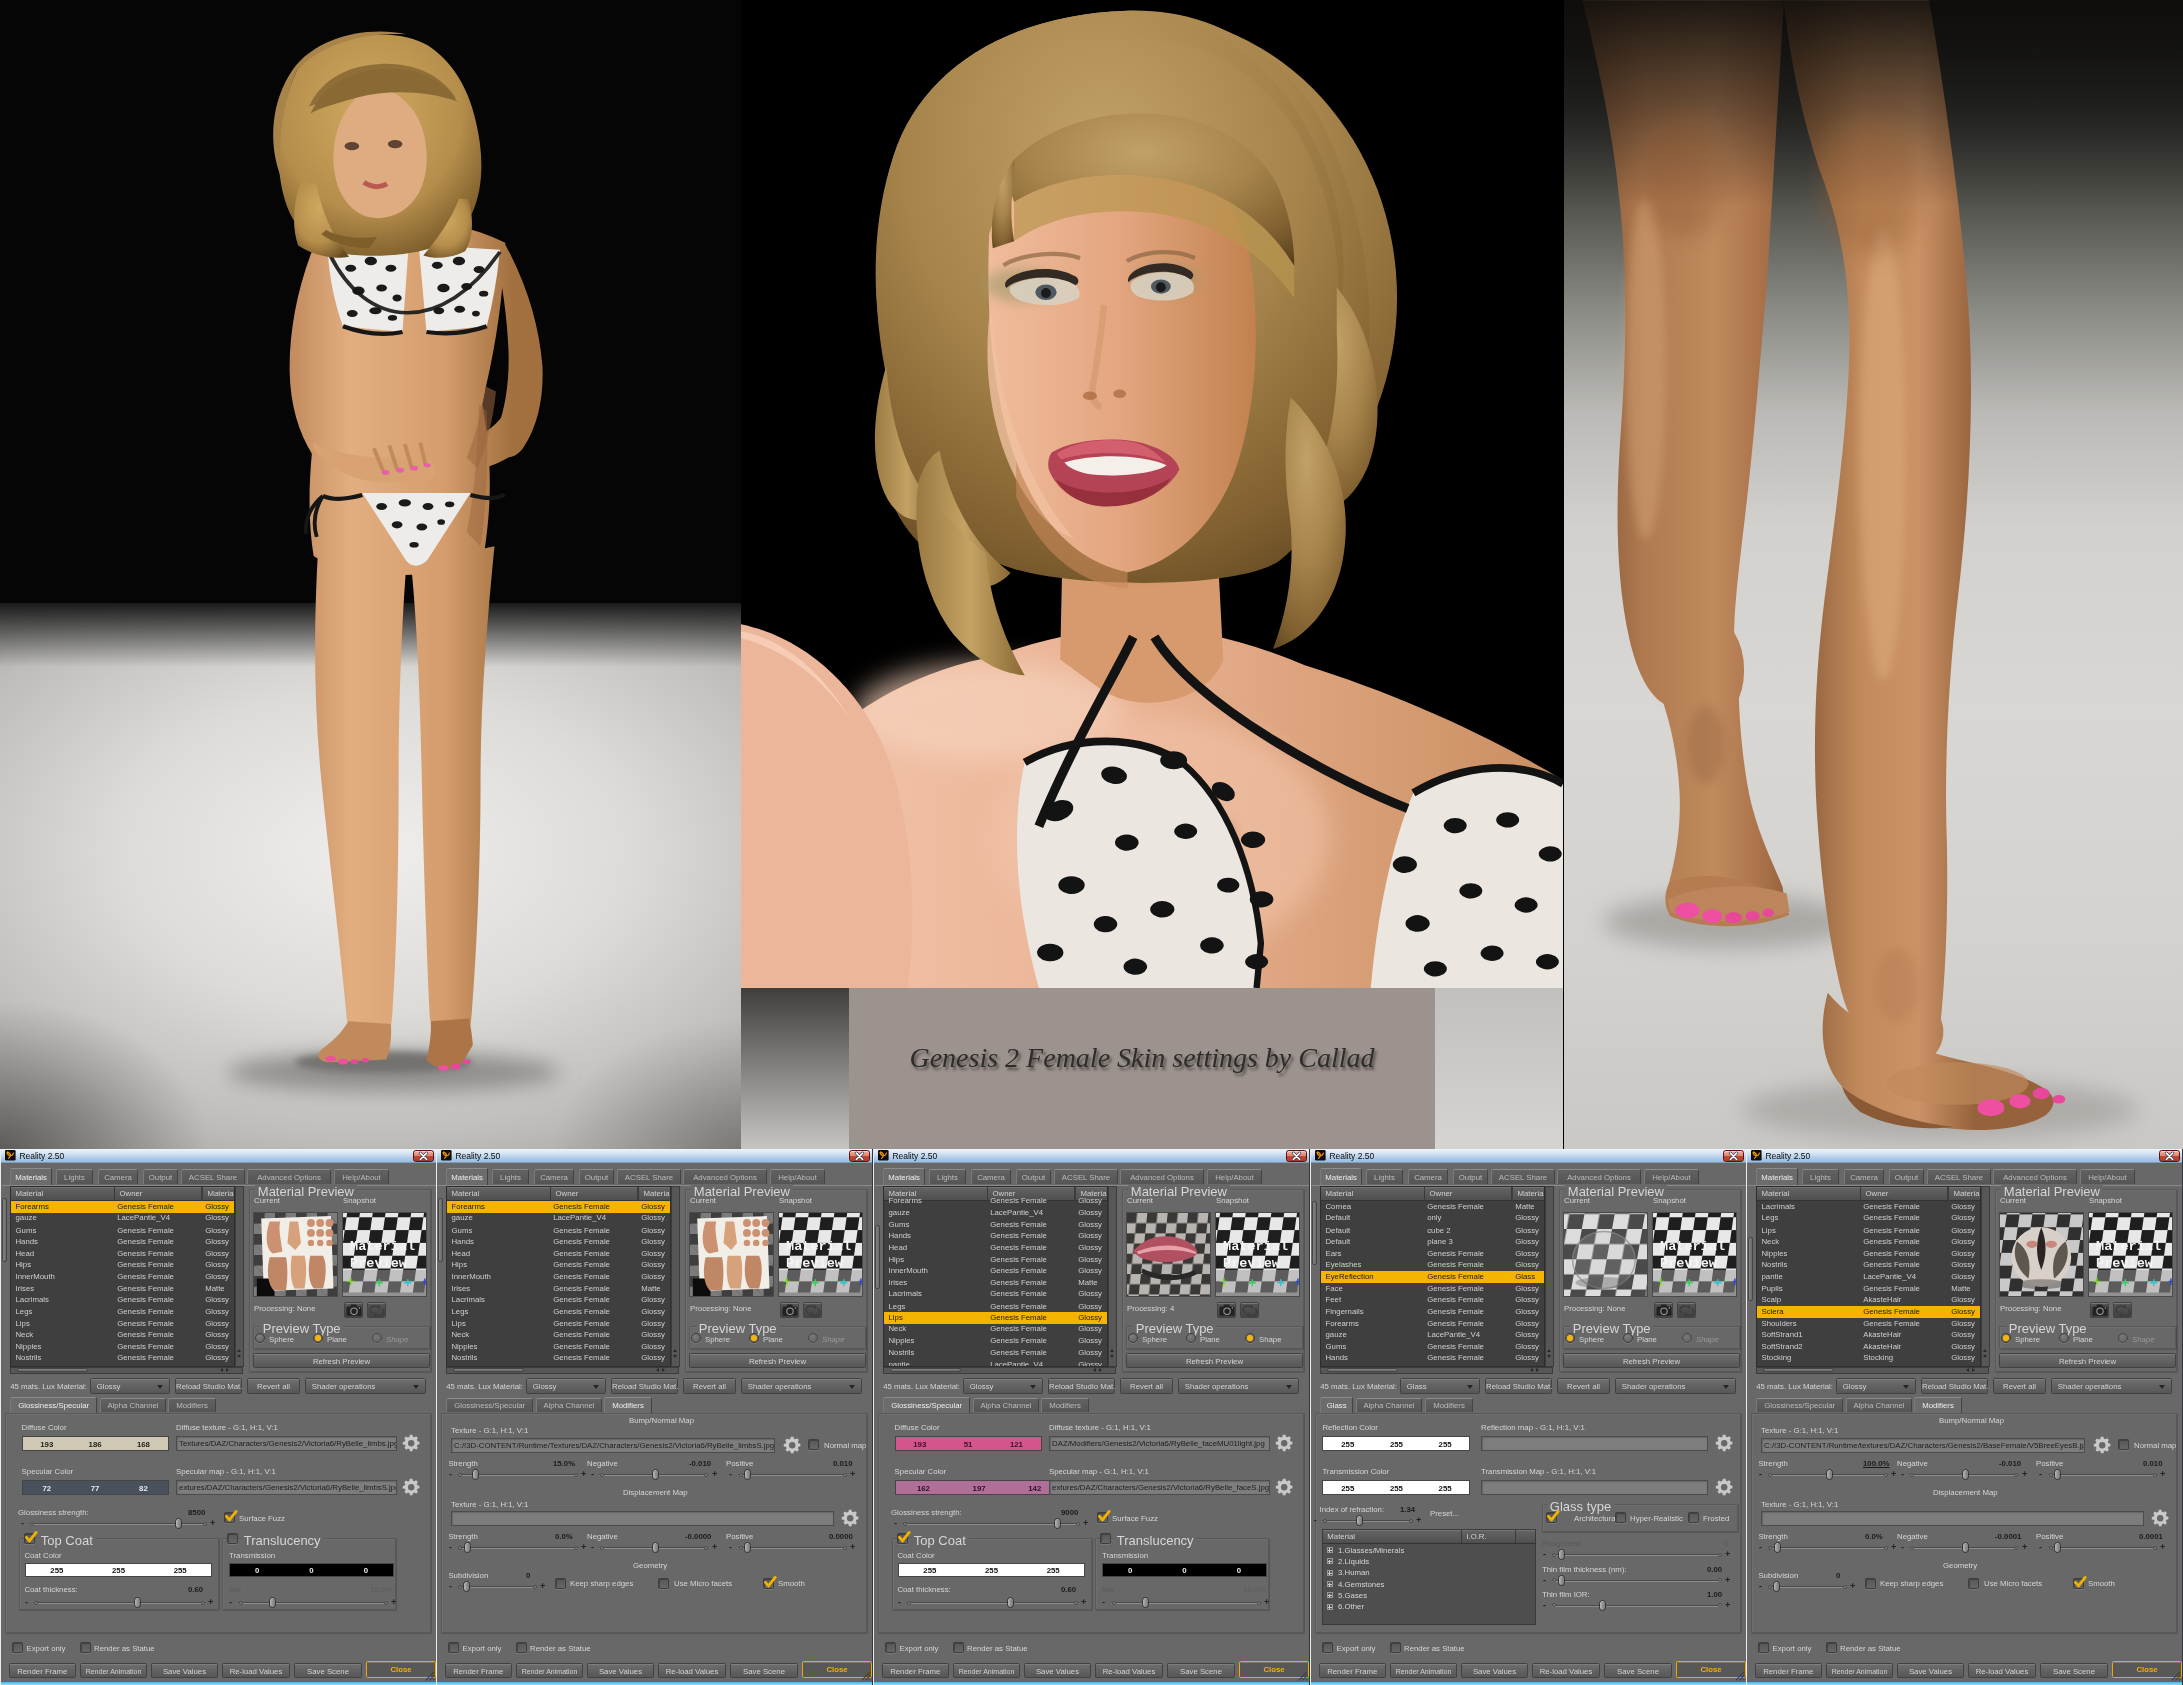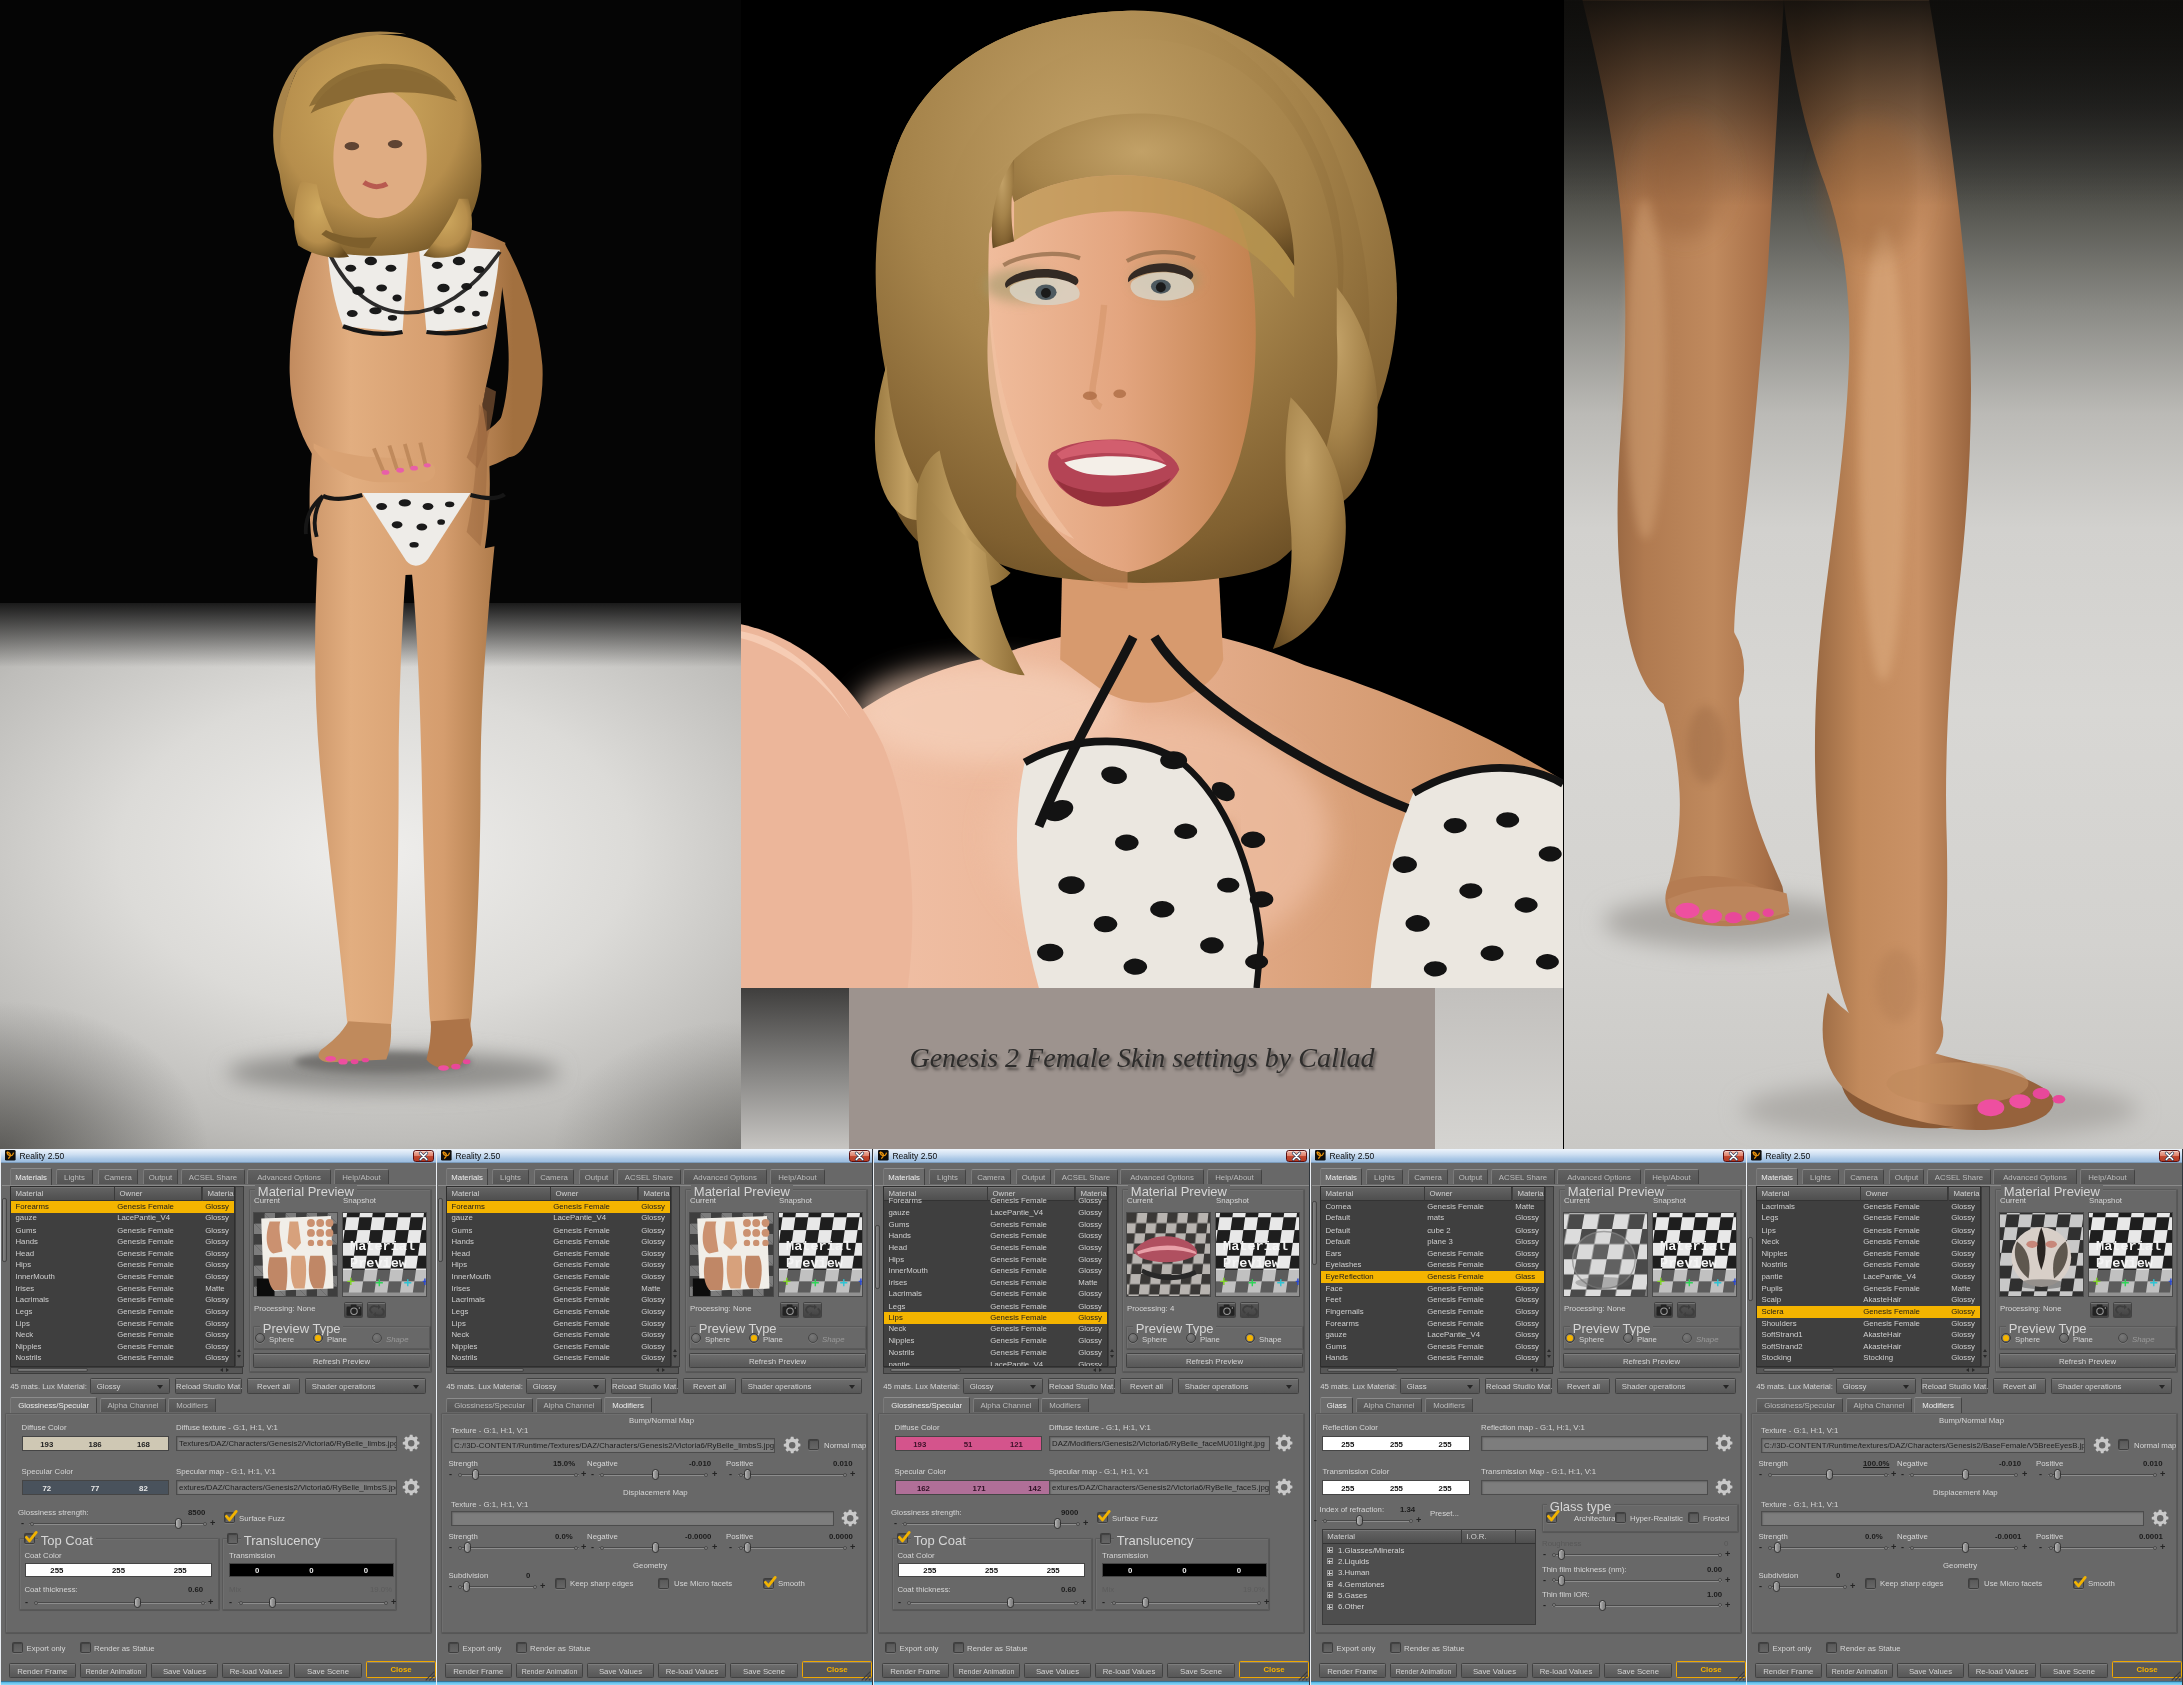--- a/index.html
+++ b/index.html
@@ -1028,21 +1028,21 @@
     </div>
     <div class="t" style="left:175px;top:274px;">Diffuse texture - G:1, H:1, V:1</div>
     <div class="fld" style="left:175px;top:287px;width:221px;height:15px;line-height:14px;text-align:left">DAZ/Modifiers/Genesis2/Victoria6/RyBelle_faceMU01light.jpg</div>
     <svg class="abs" style="left:401px;top:285px" width="18.4" height="18.4" viewBox="0 0 24 24">
       <path fill="#c9c9c9" d="M10.3 1h3.4l.5 2.6 2 .8 2.2-1.5 2.4 2.4-1.5 2.2.8 2 2.6.5v3.4l-2.6.5-.8 2 1.5 2.2-2.4 2.4-2.2-1.5-2 .8-.5 2.6h-3.4l-.5-2.6-2-.8-2.2 1.5-2.4-2.4 1.5-2.2-.8-2L1 13.7v-3.4l2.6-.5.8-2-1.5-2.2 2.4-2.4 2.2 1.5 2-.8z"></path>
       <circle cx="12" cy="12" r="4.2" fill="#686868"></circle>
     </svg>
     <div class="t" style="left:20.6px;top:318px;">Specular Color</div>
     <div class="sw" style="left:20.6px;top:331px;width:169px;height:15px;background:#b06f98;color:#2e1024;line-height:15px">
       <span>162</span>
-      <span>171</span>
+      <span>197</span>
       <span>142</span>
     </div>
     <div class="t" style="left:175px;top:318px;">Specular map - G:1, H:1, V:1</div>
     <div class="fld" style="left:175px;top:331px;width:221px;height:15px;line-height:14px;text-align:left">extures/DAZ/Characters/Genesis2/Victoria6/RyBelle_faceS.jpg</div>
     <svg class="abs" style="left:401px;top:329px" width="18.4" height="18.4" viewBox="0 0 24 24">
       <path fill="#c9c9c9" d="M10.3 1h3.4l.5 2.6 2 .8 2.2-1.5 2.4 2.4-1.5 2.2.8 2 2.6.5v3.4l-2.6.5-.8 2 1.5 2.2-2.4 2.4-2.2-1.5-2 .8-.5 2.6h-3.4l-.5-2.6-2-.8-2.2 1.5-2.4-2.4 1.5-2.2-.8-2L1 13.7v-3.4l2.6-.5.8-2-1.5-2.2 2.4-2.4 2.2 1.5 2-.8z"></path>
       <circle cx="12" cy="12" r="4.2" fill="#686868"></circle>
     </svg>
     <div class="t" style="left:17px;top:359px;">Glossiness strength:</div>
     <div class="tv" style="left:187px;top:359px;">9000</div>
@@ -1132,21 +1132,21 @@
       <div class="lhc" style="left:0;width:104px">Material</div>
       <div class="lhc" style="left:104px;width:87px">Owner</div>
       <div class="lhc" style="left:192px;width:33px">Material</div>
       <div class="lrow" style="top:14px">
         <span style="left:4.3px">Cornea</span>
         <span style="left:106px">Genesis Female</span>
         <span style="left:194px">Matte</span>
       </div>
       <div class="lrow" style="top:25.5px">
         <span style="left:4.3px">Default</span>
-        <span style="left:106px">mats</span>
+        <span style="left:106px">only</span>
         <span style="left:194px">Glossy</span>
       </div>
       <div class="lrow" style="top:38px">
         <span style="left:4.3px">Default</span>
         <span style="left:106px">cube 2</span>
         <span style="left:194px">Glossy</span>
       </div>
       <div class="lrow" style="top:49px">
         <span style="left:4.3px">Default</span>
         <span style="left:106px">plane 3</span>

